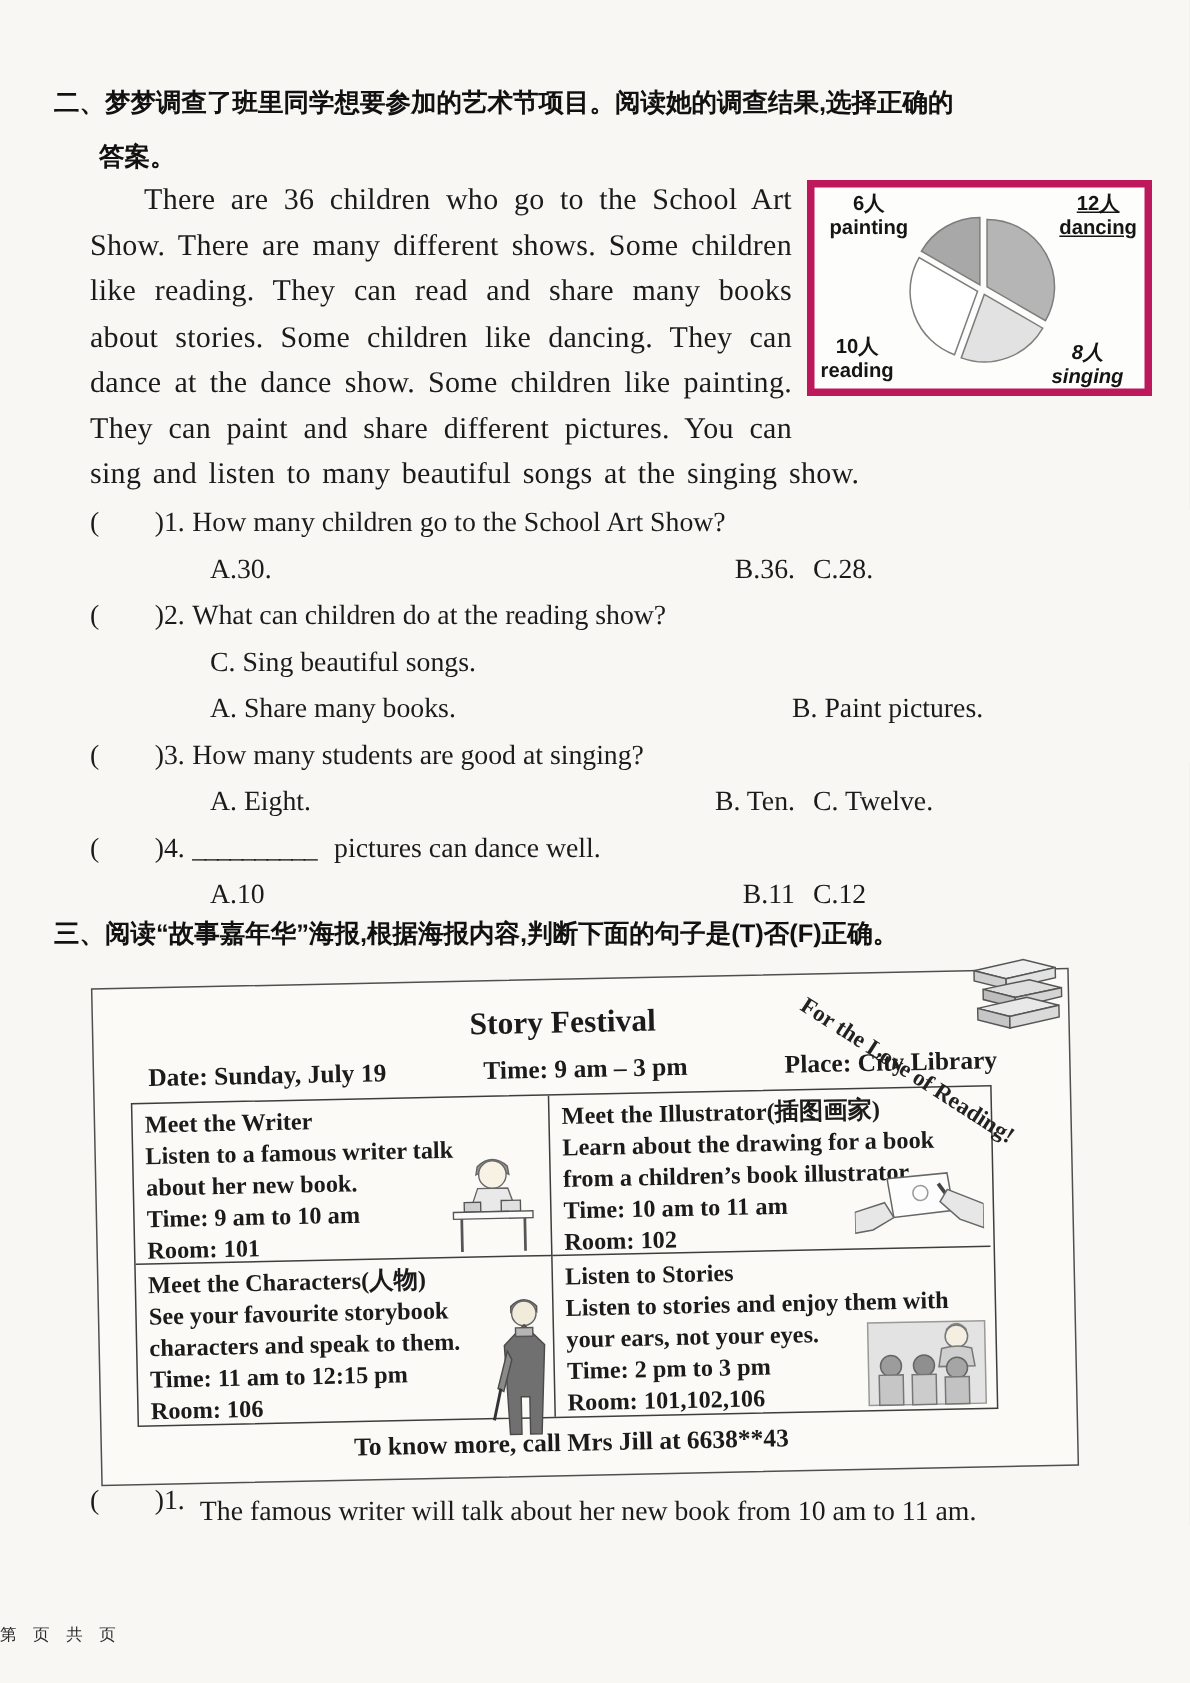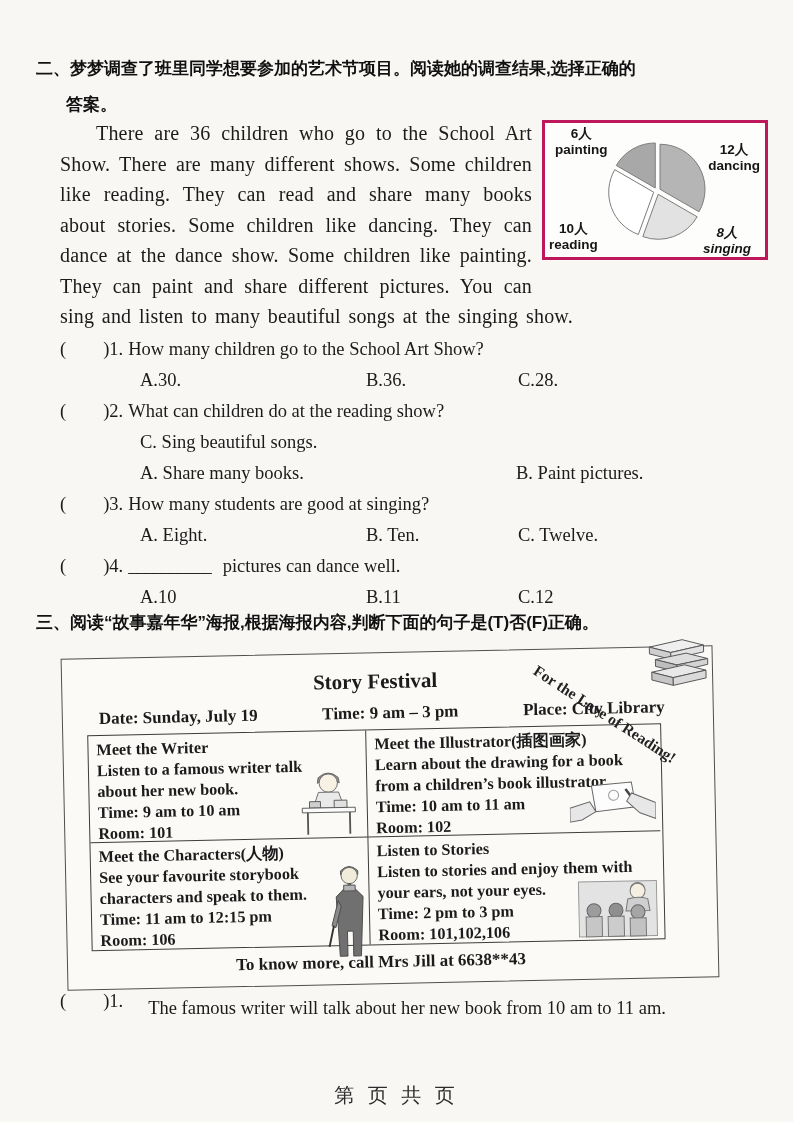--- a/index.html
+++ b/index.html
@@ -15,47 +15,47 @@
     font-family:"Liberation Sans", sans-serif;
     font-weight:700; font-size:17px; line-height:22px; color:#111;
   }
   #sec2-heading{top:58px;}
   #sec2-heading .h-line2{margin-top:14px; padding-left:30px;}
   #sec3-heading{top:612px;}
   
   #passage-block{position:absolute; left:60px; top:118px; width:708px;}
   .piebox{
     float:right; position:relative; width:220px; height:134px;
-    border:3px solid #be185d; background:#fdfdfb;
+    border:5px solid #be185d; background:#fdfdfb;
     margin:2px 0 20px 10px;
   }
   .piebox svg{position:absolute; left:57px; top:13px; width:110px; height:110px;}
   .pl{
     position:absolute; text-align:center; color:#151515;
     font-family:"Liberation Sans", sans-serif; font-weight:700;
     font-size:13.5px; line-height:15.5px;
   }
   .pl-tl{left:10px; top:3px;}
-  .pl-tr{right:5px; top:19px;}
+  .pl-tr{right:5px; top:3px;text-decoration:underline;}
   .pl-bl{left:4px; bottom:5px;}
   .pl-br{right:14px; bottom:1px;font-style:italic;}
   .passage{
     margin:0; font-size:20px; line-height:30.5px; text-align:justify;
     text-indent:36px; letter-spacing:.2px; word-spacing:2.5px;
   }
   
   #questions-block{position:absolute; left:60px; top:334px; width:710px;}
   .qline,.optrow{line-height:31px; font-size:18.5px;}
   .paren{white-space:pre;}
   .qnum{margin-right:5px;}
   .blank{letter-spacing:-1px; margin-right:12px;}
-  .optrow{display:flex; padding-left:80px;}
+  .optrow{display:flex; padding-left:80px;gap:12px;}
   .optrow .o1{width:226px;}
   .optrow .o1w{width:376px;}
-  .optrow .o2{width:152px;}
+  .optrow .o2{width:152px;text-align:right;}
   
   #poster{
     position:absolute; left:64px; top:652px; width:650px; height:330px;
     border:1.5px solid #4f4f4f; background:#fbfaf7;
     transform:rotate(-1.2deg);
   }
   .poster-main{margin-left:24px; width:578px;}
   .poster-title{
     text-align:center; font-weight:700; font-size:21px; padding-top:16px;
   }
@@ -85,25 +85,25 @@
   #ribbon{
     position:absolute; left:478px; top:12px;
     transform:rotate(34deg); transform-origin:0 0;
     font-weight:700; font-size:15.5px; white-space:nowrap; color:#222;
   }
   #books-icon{position:absolute; left:574px; top:-12px; width:78px; height:60px;}
   
   #stmt-block{position:absolute; left:60px; top:985px; width:700px;}
   .stmt{display:flex; font-size:18.5px;}
   .stmt .lead{white-space:pre; line-height:33px;}
-  .stmt .stext{width:568px; line-height:47px; margin-left:20px;}
+  .stmt .stext{width:568px; line-height:47px; margin-left:5px;}
   
   #page-footer{
-    position:absolute; left:0; right:0; top:1082px; text-align:center;
-    font-family:"Liberation Sans", sans-serif; font-size:20px;
+    position:absolute; left:0; right:0; top:1082px; 
+    font-family:"Liberation Sans", sans-serif; font-size:11px;
     letter-spacing:4px; color:#2c2c2c;
   }
 </style>
 </head>
 <body>
 
 <div class="page">
 
   <div class="cn-heading" id="sec2-heading">
     <div class="h-line1">二、梦梦调查了班里同学想要参加的艺术节项目。阅读她的调查结果,选择正确的</div>

